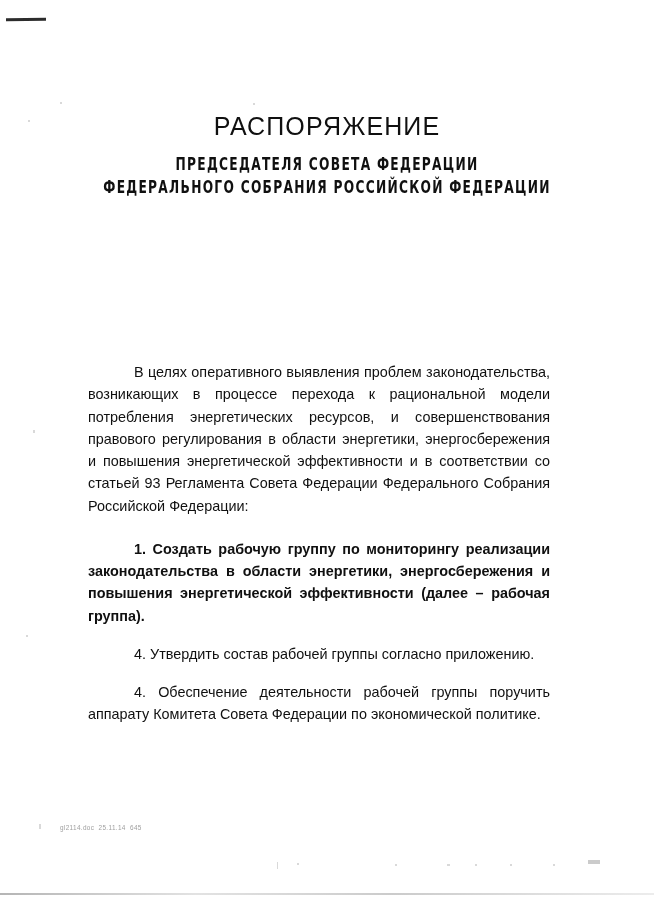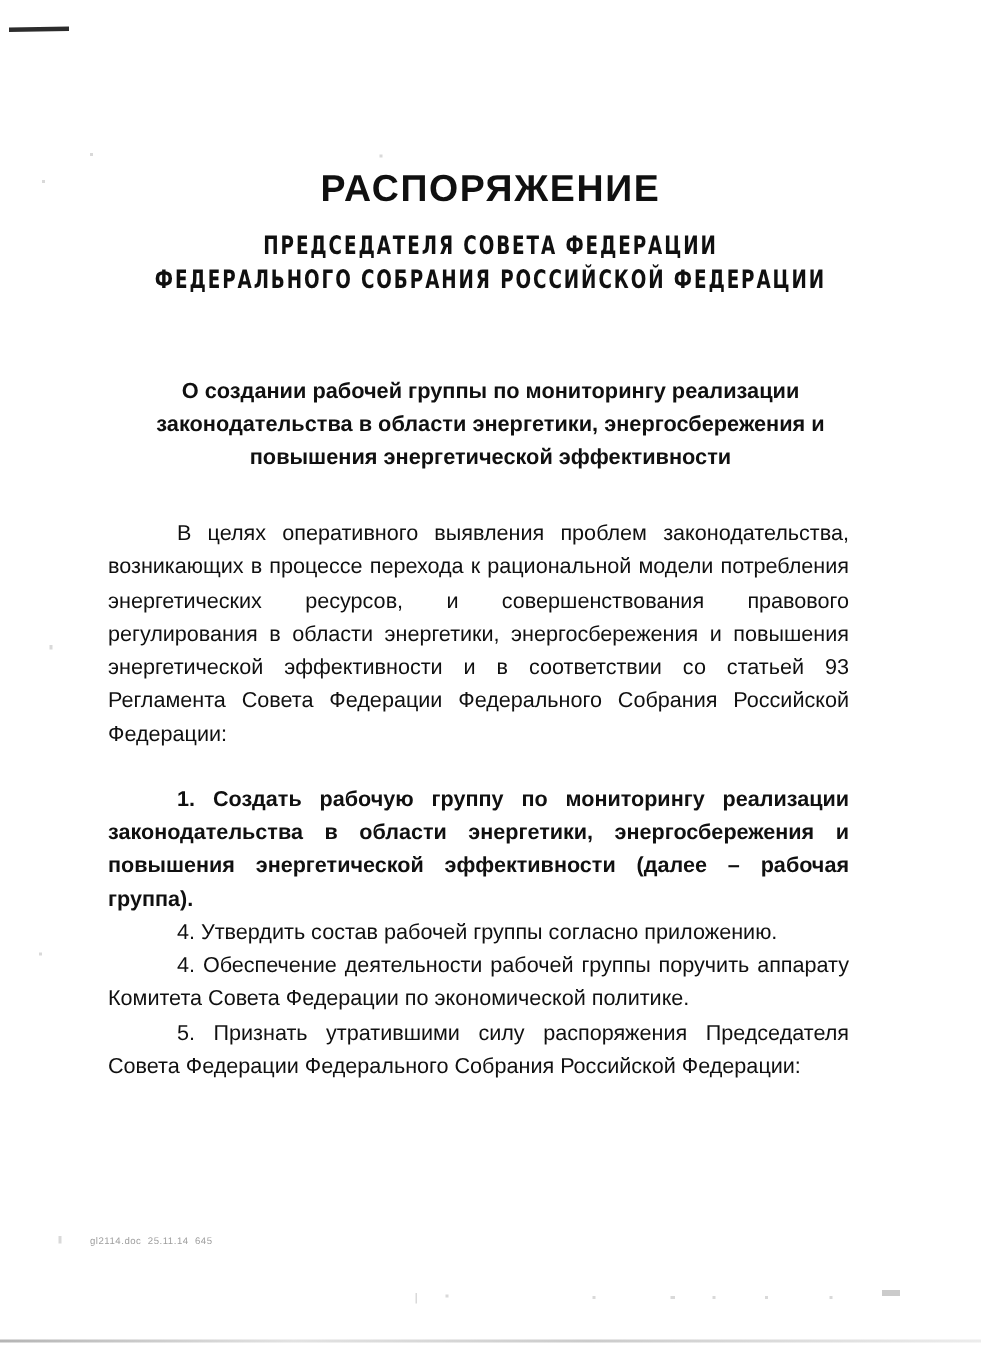--- a/index.html
+++ b/index.html
@@ -49,21 +49,21 @@
   
   .title-block {
     position: absolute;
     left: 0;
     top: 112px;
     width: 654px;
     text-align: center;
   }
   .doc-title {
     font-size: 25px;
-    font-weight: bold;
+    font-weight: normal;
     letter-spacing: 1.1px;
     line-height: 1.12;
     margin: 0;
   }
   .doc-subtitle-1,
   .doc-subtitle-2 {
     font-family: "DejaVu Sans Condensed", "Liberation Sans Narrow", "Liberation Sans", sans-serif;
     font-weight: bold;
     font-size: 17px;
     letter-spacing: 1.6px;
@@ -91,21 +91,21 @@
   .body-block {
     position: absolute;
     left: 72px;
     top: 345px;
     width: 494px;
     font-size: 14.4px;
     line-height: 1.545;
     text-align: justify;
   }
   .body-block p {
-    margin: 0;
+    margin: 16px;
     text-indent: 46px;
     text-align: justify;
     text-justify: inter-word;
   }
   .body-block p.gap-before {
     margin-top: 21px;
     font-weight: bold;
   }
 
   
@@ -142,27 +142,25 @@
   <div class="artifact-speck" style="left:553px; top:864px; width:2px; height:2px;"></div>
   <div class="artifact-speck" style="left:588px; top:860px; width:12px; height:4px; opacity:0.75;"></div>
   <div class="artifact-speck" style="left:39px; top:824px; width:2px; height:5px;"></div>
 
   <div class="title-block">
     <h1 class="doc-title">РАСПОРЯЖЕНИЕ</h1>
     <div class="doc-subtitle-1">ПРЕДСЕДАТЕЛЯ СОВЕТА ФЕДЕРАЦИИ</div>
     <div class="doc-subtitle-2">ФЕДЕРАЛЬНОГО СОБРАНИЯ РОССИЙСКОЙ ФЕДЕРАЦИИ</div>
   </div>
 
-  <div class="doc-heading">О создании рабочей группы по мониторингу реализации законодательства в области энергетики, энергосбережения и повышения энергетической эффективности</div>
 
   <div class="body-block">
     <p>В целях оперативного выявления проблем законодательства, возникающих в процессе перехода к рациональной модели потребления энергетических ресурсов, и совершенствования правового регулирования в области энергетики, энергосбережения и повышения энергетической эффективности и в соответствии со статьей 93 Регламента Совета Федерации Федерального Собрания Российской Федерации:</p>
     <p class="gap-before">1. Создать рабочую группу по мониторингу реализации законодательства в области энергетики, энергосбережения и повышения энергетической эффективности (далее – рабочая группа).</p>
     <p>4. Утвердить состав рабочей группы согласно приложению.</p>
     <p>4. Обеспечение деятельности рабочей группы поручить аппарату Комитета Совета Федерации по экономической политике.</p>
-    <p>5. Признать утратившими силу распоряжения Председателя Совета Федерации Федерального Собрания Российской Федерации:</p>
   </div>
 
   <div class="footer-stamp">gl2114.doc  25.11.14  645</div>
 
   <div class="artifact-bottom-line"></div>
 
 </div>
 
 </body></html>

